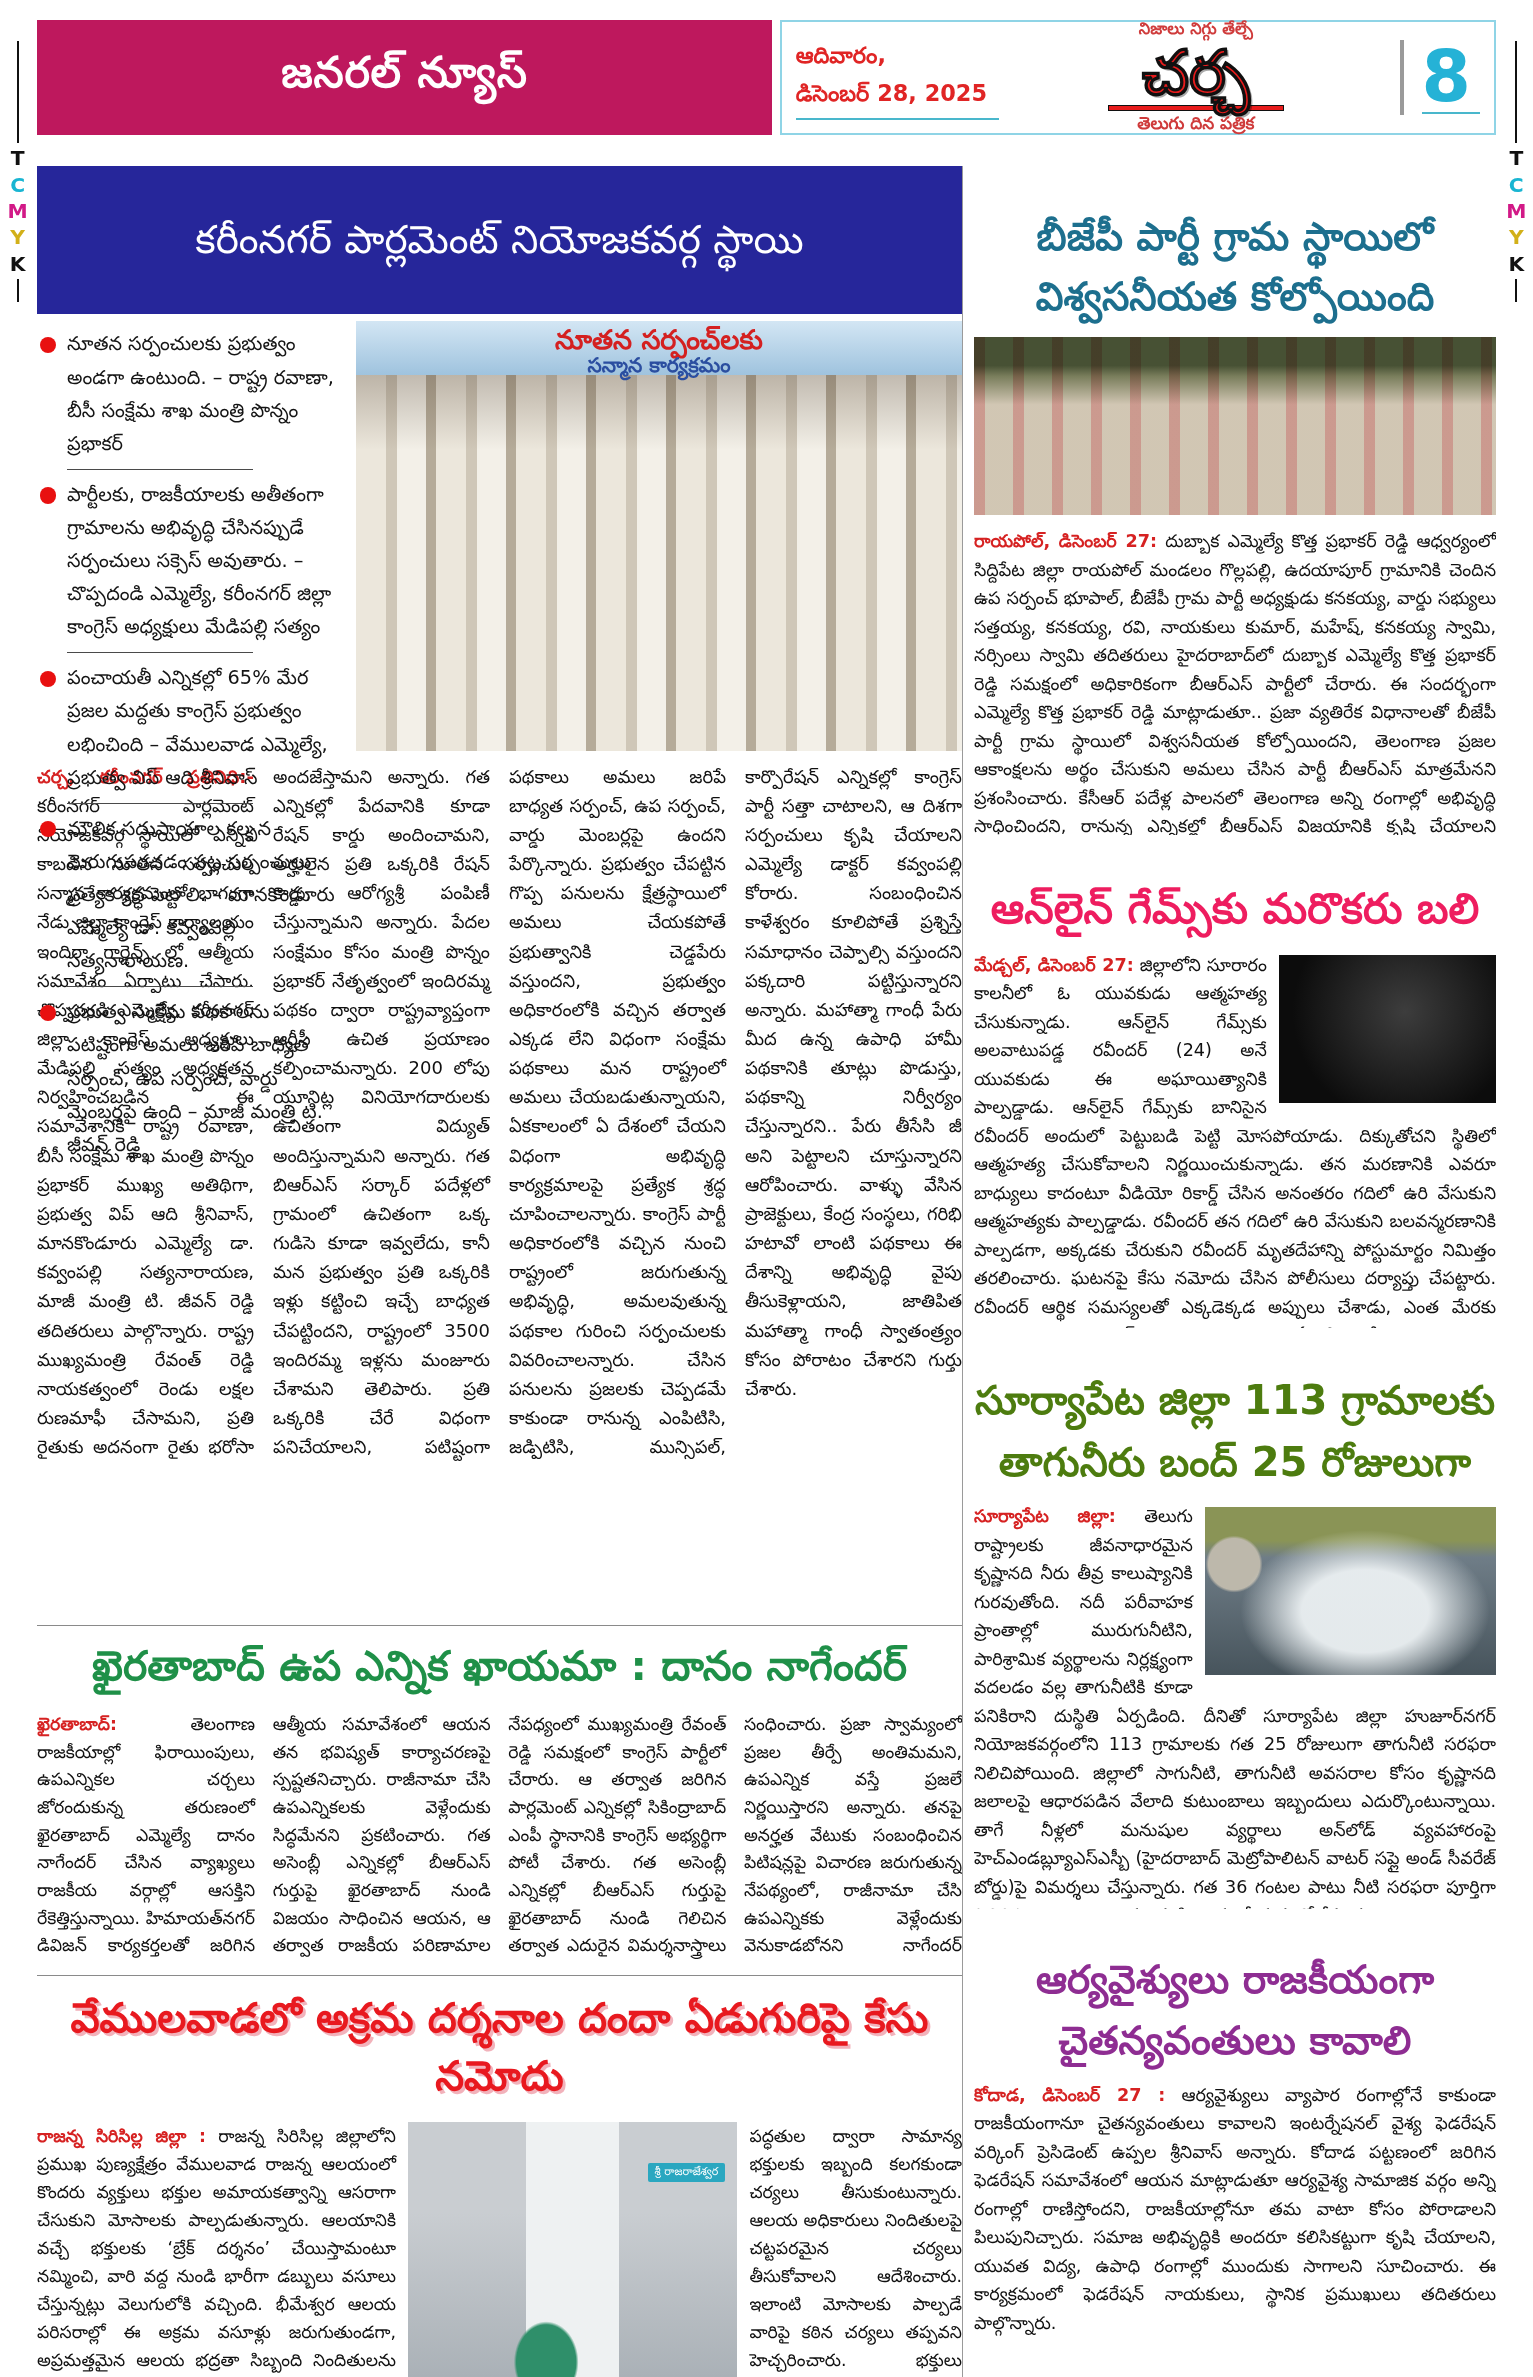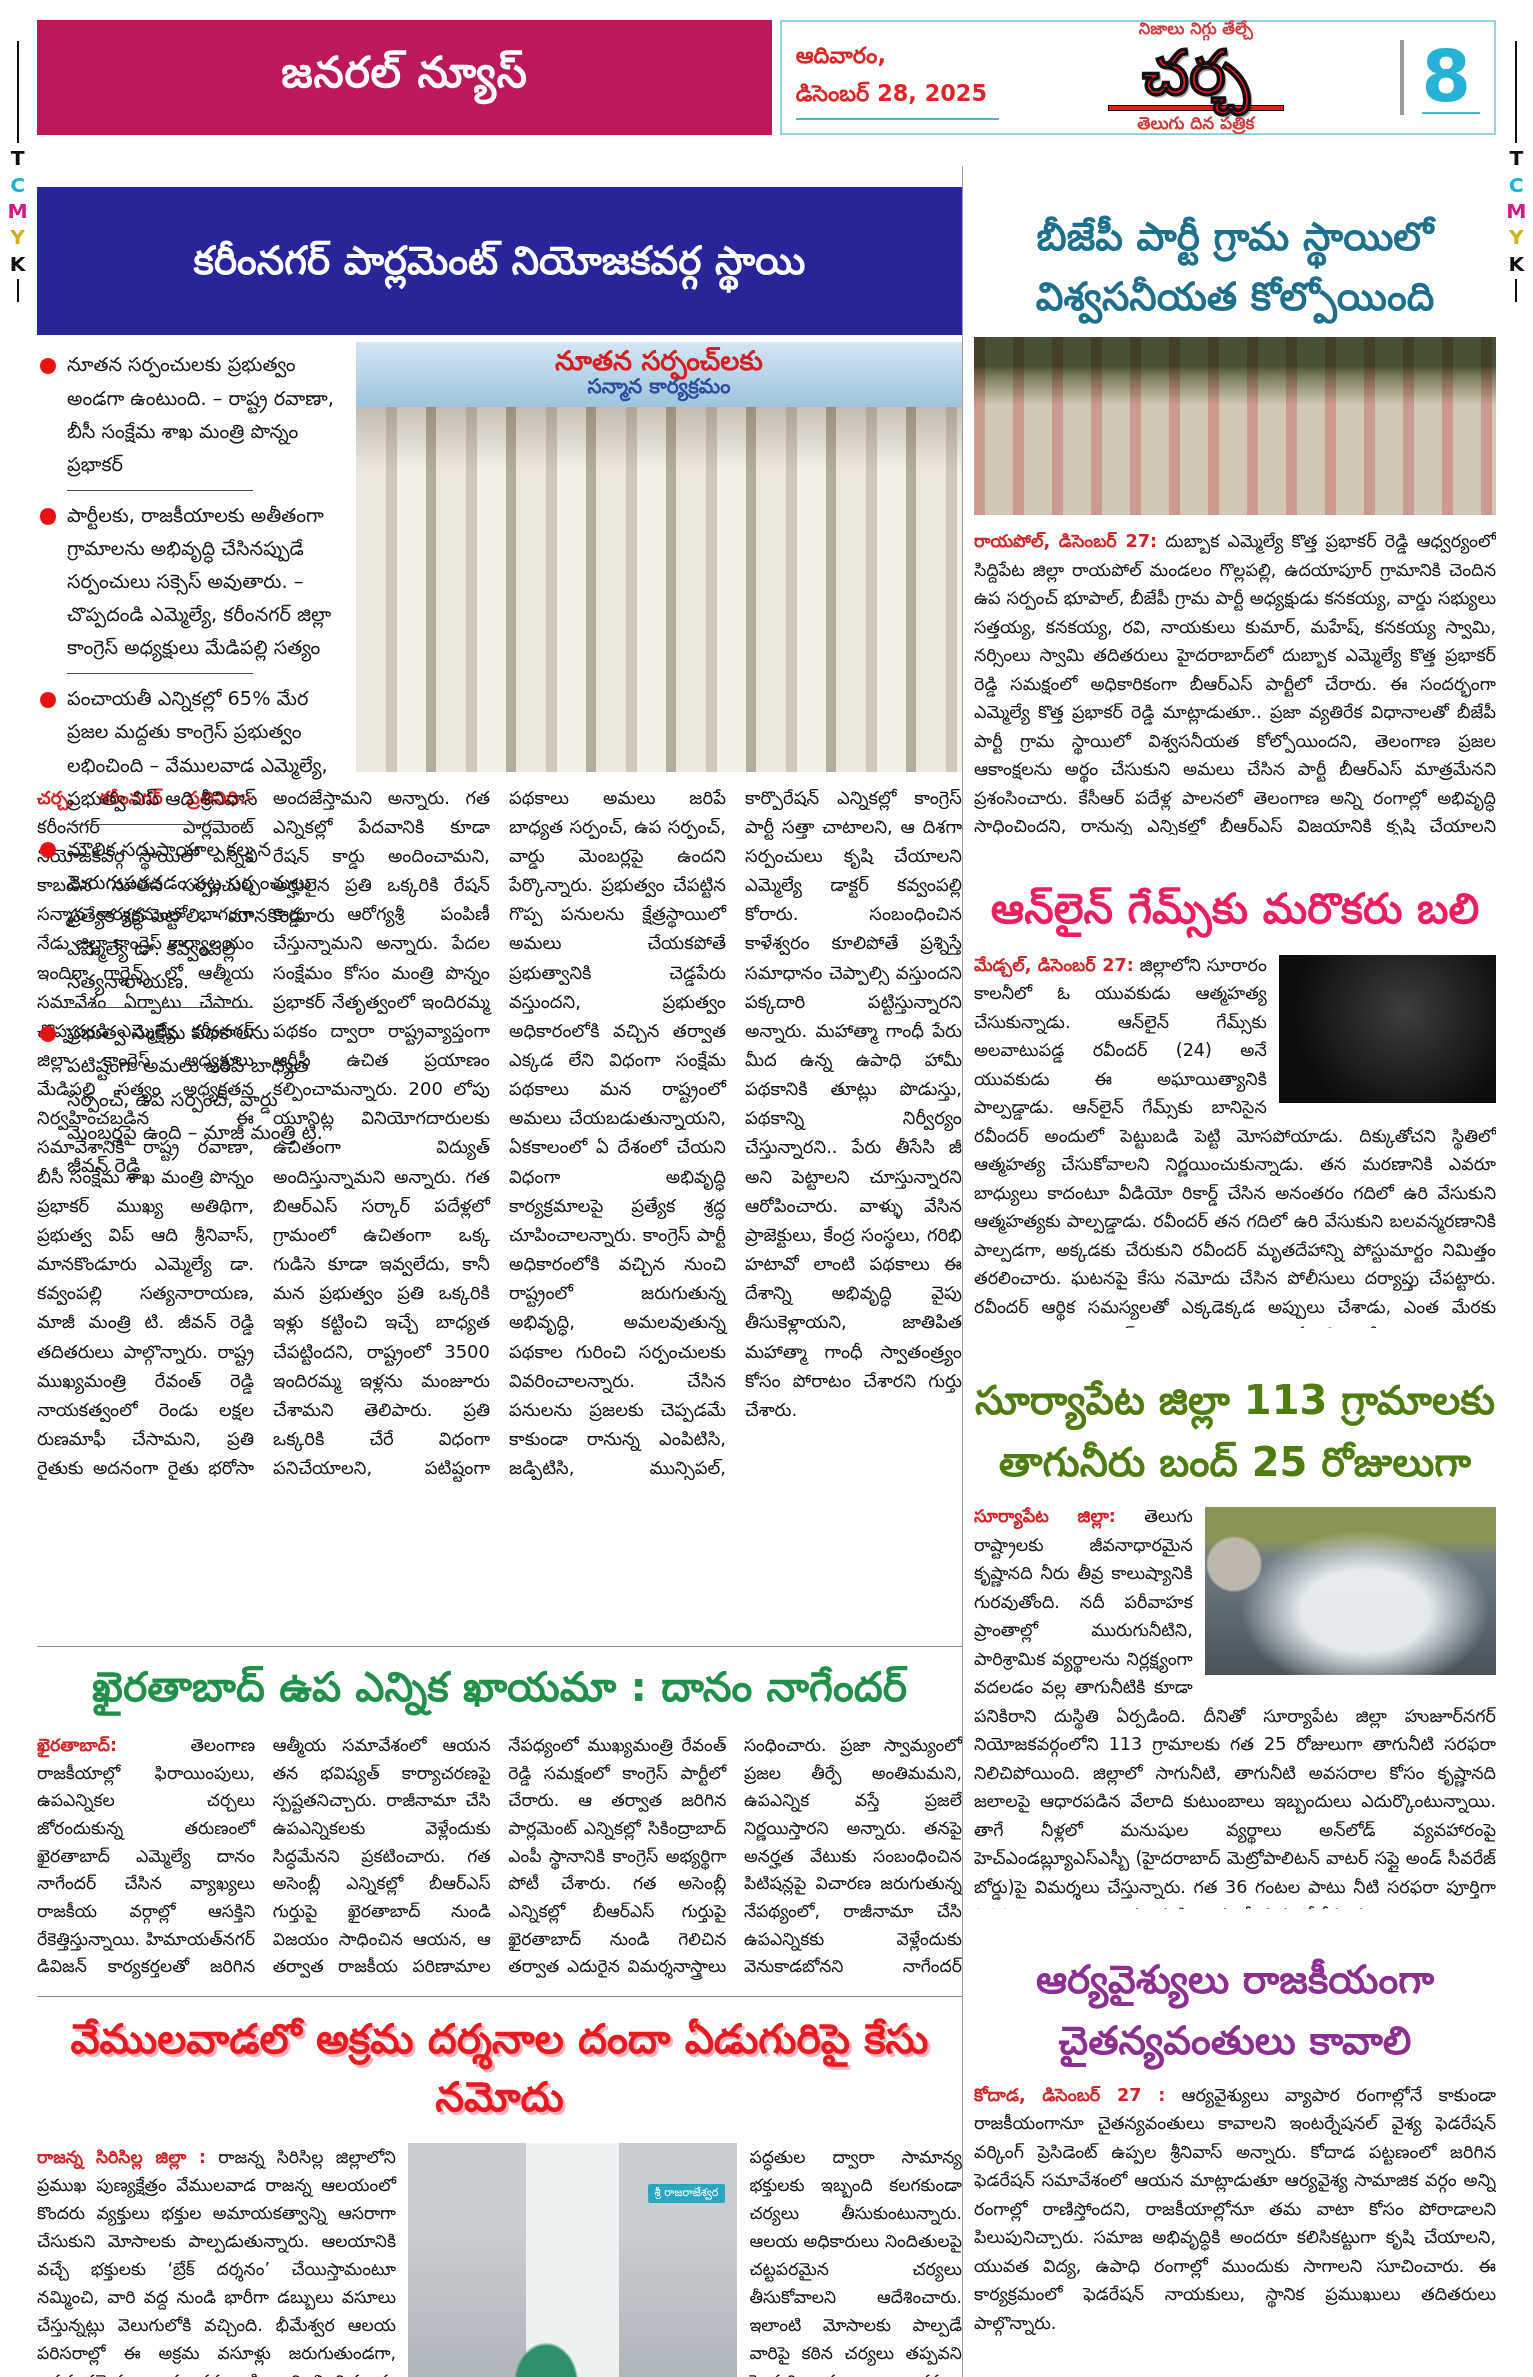--- a/index.html
+++ b/index.html
@@ -31,35 +31,35 @@
   .masthead .tagline-bottom { color:#cf3b3b; font-size:17px; font-weight:bold; }
   .masthead .pgdiv { width:4.1px; height:75px; background:#9a9a9a; margin:0 17.6px 0 6.8px; }
   .masthead .pagenum { color:#25b2d6; font-size:71px; font-weight:bold; line-height:1; padding-right:9.5px; border-bottom:2.7px solid #49b7cc; }
 
   
   .main-grid { display:flex; }
   .left-main { width:925px; }
   .right-rail { width:534px; border-left:1.4px solid #9a9a9a; padding-left:11px; margin-left:0; }
 
   
-  .headline-box { background:#26269a; color:#ffffff; height:148px; display:flex; flex-direction:column; justify-content:center; text-align:center; font-weight:bold; font-size:39px; line-height:1.8; margin-bottom:6.8px;margin-top:21px; }
+  .headline-box { background:#26269a; color:#ffffff; height:148px; display:flex; flex-direction:column; justify-content:center; text-align:center; font-weight:normal; font-size:39px; line-height:1.8; margin-bottom:6.8px; }
   .top-row { display:flex; gap:6px; height:430px; margin-bottom:11px; }
   .bullets { width:313px; padding:6.8px 9.5px 0 2.7px; }
   .bullets ul { list-style:none; }
   .bullets li { display:flex; gap:11px; font-size:19.3px; line-height:1.72; color:#141414; padding-bottom:9.5px; margin-bottom:8.1px; position:relative; }
   .bullets li:not(:last-child)::after { content:""; position:absolute; bottom:0; left:27px; width:62%; border-bottom:1.4px solid #4a4a4a; }
   .bullets .dot { flex:0 0 auto; width:16.3px; height:16.3px; border-radius:50%; background:#e81010; margin-top:9.5px; }
 
   .photo { position:relative; overflow:hidden; }
   .photo1 { flex:1; background:
       linear-gradient(180deg, rgba(88,72,56,.55) 0%, rgba(88,72,56,0) 30%),
       repeating-linear-gradient(90deg, #ece7dc 0 30px, #cfc7b8 30px 41px, #f3f0e8 41px 70px, #b5ab99 70px 80px),
       linear-gradient(0deg, #e7d08f 0 11%, transparent 11%);
       background-color:#ddd6c8; }
-  .photo1 .banner { position:absolute; top:0; left:0; right:0; height:65px; background:linear-gradient(180deg,#d3e6f4,#9fc3de); color:#d42020; font-weight:bold; font-size:27px; text-align:center; line-height:1.1; padding-top:4.1px; }
+  .photo1 .banner { position:absolute; top:0; left:0; right:0; height:54px; background:linear-gradient(180deg,#d3e6f4,#9fc3de); color:#d42020; font-weight:bold; font-size:27px; text-align:center; line-height:1.1; padding-top:4.1px; }
   .photo1 .banner .b2 { font-size:20.3px; color:#2b4ea0; }
 
   .body-cols { column-count:4; column-gap:19px; height:851px; overflow:hidden; font-size:18px; line-height:1.62; color:#101010; text-align:justify; }
   .dateline { color:#d62222; font-weight:bold; }
 
   .sec-rule { border-top:1.4px solid #8a8a8a; margin:12.2px 0 9.5px 0; }
 
   .green-headline { color:#1f9048; font-size:41px; font-weight:bold; text-align:center; padding:6.8px 0 11px 0; }
   .khaira-body { column-count:4; column-gap:17.6px; height:252px; overflow:hidden; font-size:17.3px; line-height:1.6; color:#101010; text-align:justify; }
 

